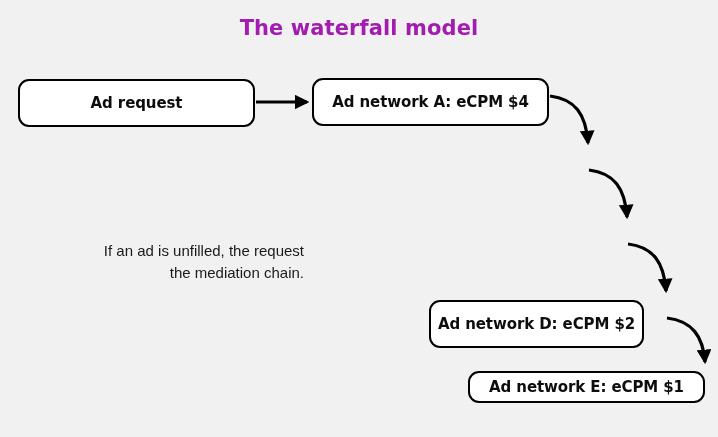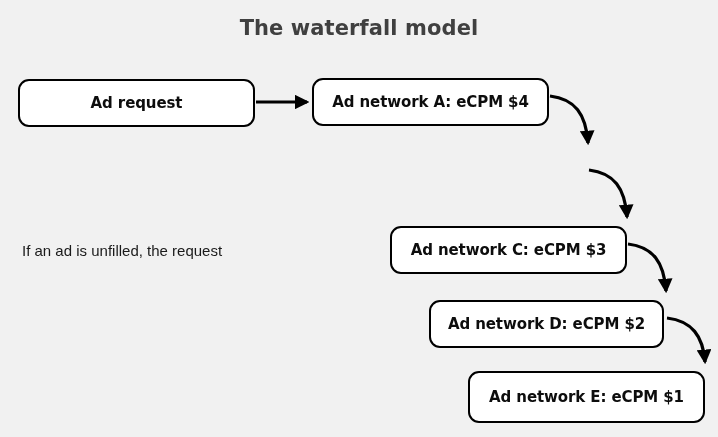--- a/index.html
+++ b/index.html
@@ -25,21 +25,21 @@
   .title {
     position: absolute;
     left: 0;
     top: 16px;
     width: 718px;
     text-align: center;
     font-family: "DejaVu Sans", sans-serif;
     font-size: 21px;
     font-weight: bold;
     letter-spacing: 0.1px;
-    color: #404040;
+    color: #a21caf;
     white-space: nowrap;
   }
 
   
   .node {
     position: absolute;
     box-sizing: border-box;
     background: #ffffff;
     border: 2px solid #f97316;
     border-radius: 11px;
@@ -53,21 +53,21 @@
     white-space: nowrap;
     letter-spacing: -0.1px;
   }
 
   
   .note {
     position: absolute;
     left: 22px;
     top: 240px;
     width: 282px;
-    text-align: left;
+    text-align: right;
     font-family: "Liberation Sans", sans-serif;
     font-size: 15px;
     font-weight: normal;
     line-height: 22px;
     color: #1a1a1a;
   }
 
   
   #arrows {
     position: absolute;
@@ -115,29 +115,27 @@
 
   <div class="node" style="left: 18px; top: 79px; width: 237px; height: 48px; background: rgb(255, 255, 255); border-color: rgb(0, 0, 0); color: rgb(13, 13, 13);">
     <span>Ad request</span>
   </div>
 
   <div class="node" style="left: 312px; top: 78px; width: 237px; height: 48px; background: rgb(255, 255, 255); border-color: rgb(0, 0, 0); color: rgb(13, 13, 13);">
     <span>Ad network A: eCPM $4</span>
   </div>
 
 
-  <div class="node" style="left: 390px; top: 226px; width: 237px; height: 48px; background: rgb(255, 255, 255); border-color: rgb(0, 0, 0); color: rgb(13, 13, 13);">
-    <span>Ad network C: eCPM $3</span>
-  </div>
 
-  <div class="node" style="left: 429px; top: 300px; width: 235px; height: 48px; background: rgb(255, 255, 255); border-color: rgb(0, 0, 0); color: rgb(13, 13, 13);">
+  <div class="node" style="left: 429px; top: 300px; width: 215px; height: 48px; background: rgb(255, 255, 255); border-color: rgb(0, 0, 0); color: rgb(13, 13, 13);">
     <span>Ad network D: eCPM $2</span>
   </div>
 
-  <div class="node" style="left: 468px; top: 371px; width: 237px; height: 52px; background: rgb(255, 255, 255); border-color: rgb(0, 0, 0); color: rgb(13, 13, 13);">
+  <div class="node" style="left: 468px; top: 371px; width: 237px; height: 32px; background: rgb(255, 255, 255); border-color: rgb(0, 0, 0); color: rgb(13, 13, 13);">
     <span>Ad network E: eCPM $1</span>
   </div>
 
   <div class="note">
     <div>If an ad is unfilled, the request</div>
+    <div>the mediation chain.</div>
   </div>
 
 </div>
 
 </body></html>

